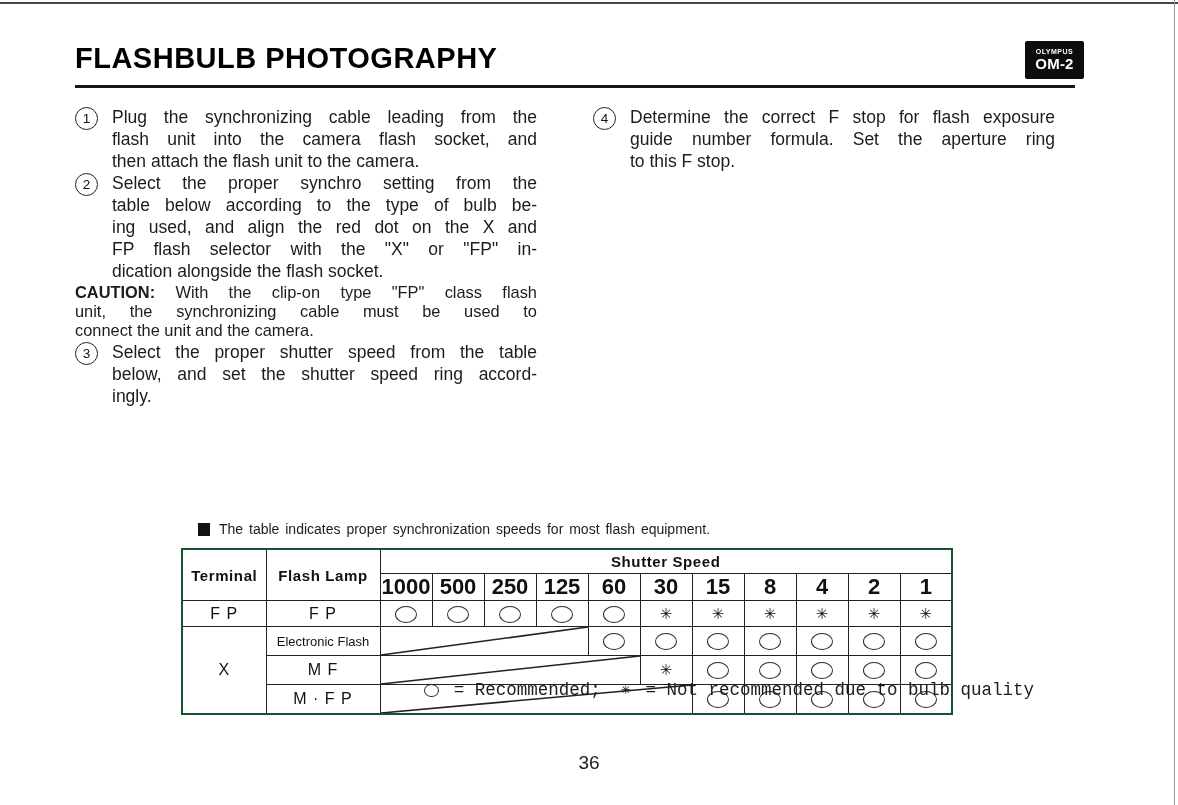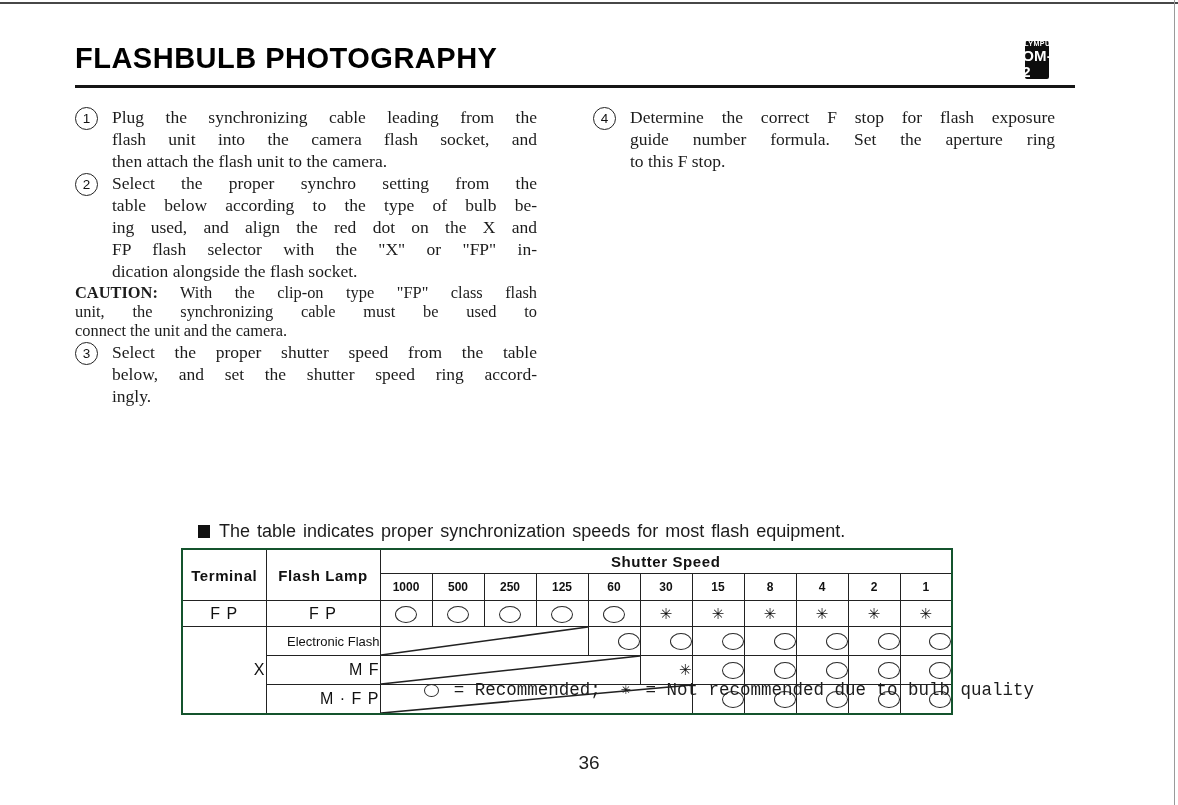--- a/index.html
+++ b/index.html
@@ -11,64 +11,64 @@
   .scan-top{position:absolute;top:2px;left:0;width:1178px;height:2px;background:#474747;}
   .scan-right{position:absolute;top:0;right:3px;width:1px;height:805px;background:#9a9a9a;}
 
   .page-title{
     position:absolute;left:75px;top:42px;margin:0;
     font-size:29px;font-weight:bold;letter-spacing:0.5px;color:#000000;
   }
   .title-rule{position:absolute;left:75px;top:85px;width:1000px;height:3px;background:#161616;}
 
   .logo{
-    position:absolute;left:1025px;top:41px;width:24px;height:38px;background:#0d0d0d;
+    position:absolute;left:1025px;top:41px;width:59px;height:38px;background:#0d0d0d;
     border-radius:2px;display:flex;flex-direction:column;align-items:center;justify-content:center;color:#fff;
   }
   .logo-brand{font-size:7px;font-weight:bold;letter-spacing:0.5px;line-height:8px;}
   .logo-model{font-size:15px;font-weight:bold;line-height:16px;letter-spacing:0.2px;}
 
   .col{position:absolute;top:106px;width:462px;font-size:17.5px;line-height:22px;}
   .col-left{left:75px;}
   .col-right{left:593px;}
 
   .item{display:flex;margin:0 0 0 0;}
   .circle-num{
     flex:0 0 21px;width:21px;height:21px;margin-top:1px;margin-right:14px;
     border:1.6px solid #222;border-radius:50%;
     display:flex;align-items:center;justify-content:center;
     font-size:13.5px;line-height:1;color:#111;
   }
   .lines{flex:1;min-width:0;}
-  .jline{text-align:justify;text-align-last:justify;font-family:Liberation Serif, serif;}
+  .jline{text-align:justify;text-align-last:justify;}
   .jline:last-child{text-align-last:left;}
 
   .caution{margin:1px 0 1px 0;font-size:16.4px;line-height:19px;}
   .caution strong{font-weight:bold;}
 
   .note{
-    position:absolute;left:180px;top:521px;width:780px;font-size:18px;
+    position:absolute;left:180px;top:521px;width:780px;font-size:14px;
     display:flex;align-items:center;word-spacing:2px;padding-left:18px;
   }
   .note-square{width:12px;height:13px;background:#111;margin-right:9px;flex:0 0 auto;}
 
   
   .table-wrap{position:absolute;left:181px;top:548px;}
   table.sync{border-collapse:collapse;table-layout:fixed;background:#fff;}
   table.sync td,table.sync th{
     border:1.5px solid #222;padding:0;text-align:center;vertical-align:middle;
     font-weight:normal;color:#111;overflow:hidden;
   }
   table.sync{border:2px solid #14532d;padding-left:44px;}
   col.c-term{width:84px;} col.c-lamp{width:114px;} col.c-spd{width:52px;}
   tr.h1 th{height:23px;font-size:15px;font-weight:600;letter-spacing:0.6px;}
-  tr.h2 th{height:26px;font-size:12px;font-weight:bold;}
+  tr.h2 th{height:26px;font-size:22px;font-weight:bold;}
   th.hdr-side{font-size:15px;font-weight:normal;letter-spacing:0.3px;}
   tr.r-fp td{height:25px;}
-  tr.r-x td{height:28px;text-align:right;}
+  tr.r-x td{height:28px;}
   td.term{font-size:16px;font-weight:bold;letter-spacing:1px;}
   td.lamp-big{font-size:16px;font-weight:bold;letter-spacing:1px;}
   td.lamp-small{font-size:13px;font-weight:600;letter-spacing:0;}
   td.slash{position:relative;}
   td.slash svg{position:absolute;left:0;top:0;width:100%;height:100%;display:block;}
   .circ{
     display:inline-block;width:20px;height:15px;border:1.5px solid #2a2a2a;border-radius:50%;
     vertical-align:middle;
   }
   .star{font-size:15px;color:#111;line-height:1;}

